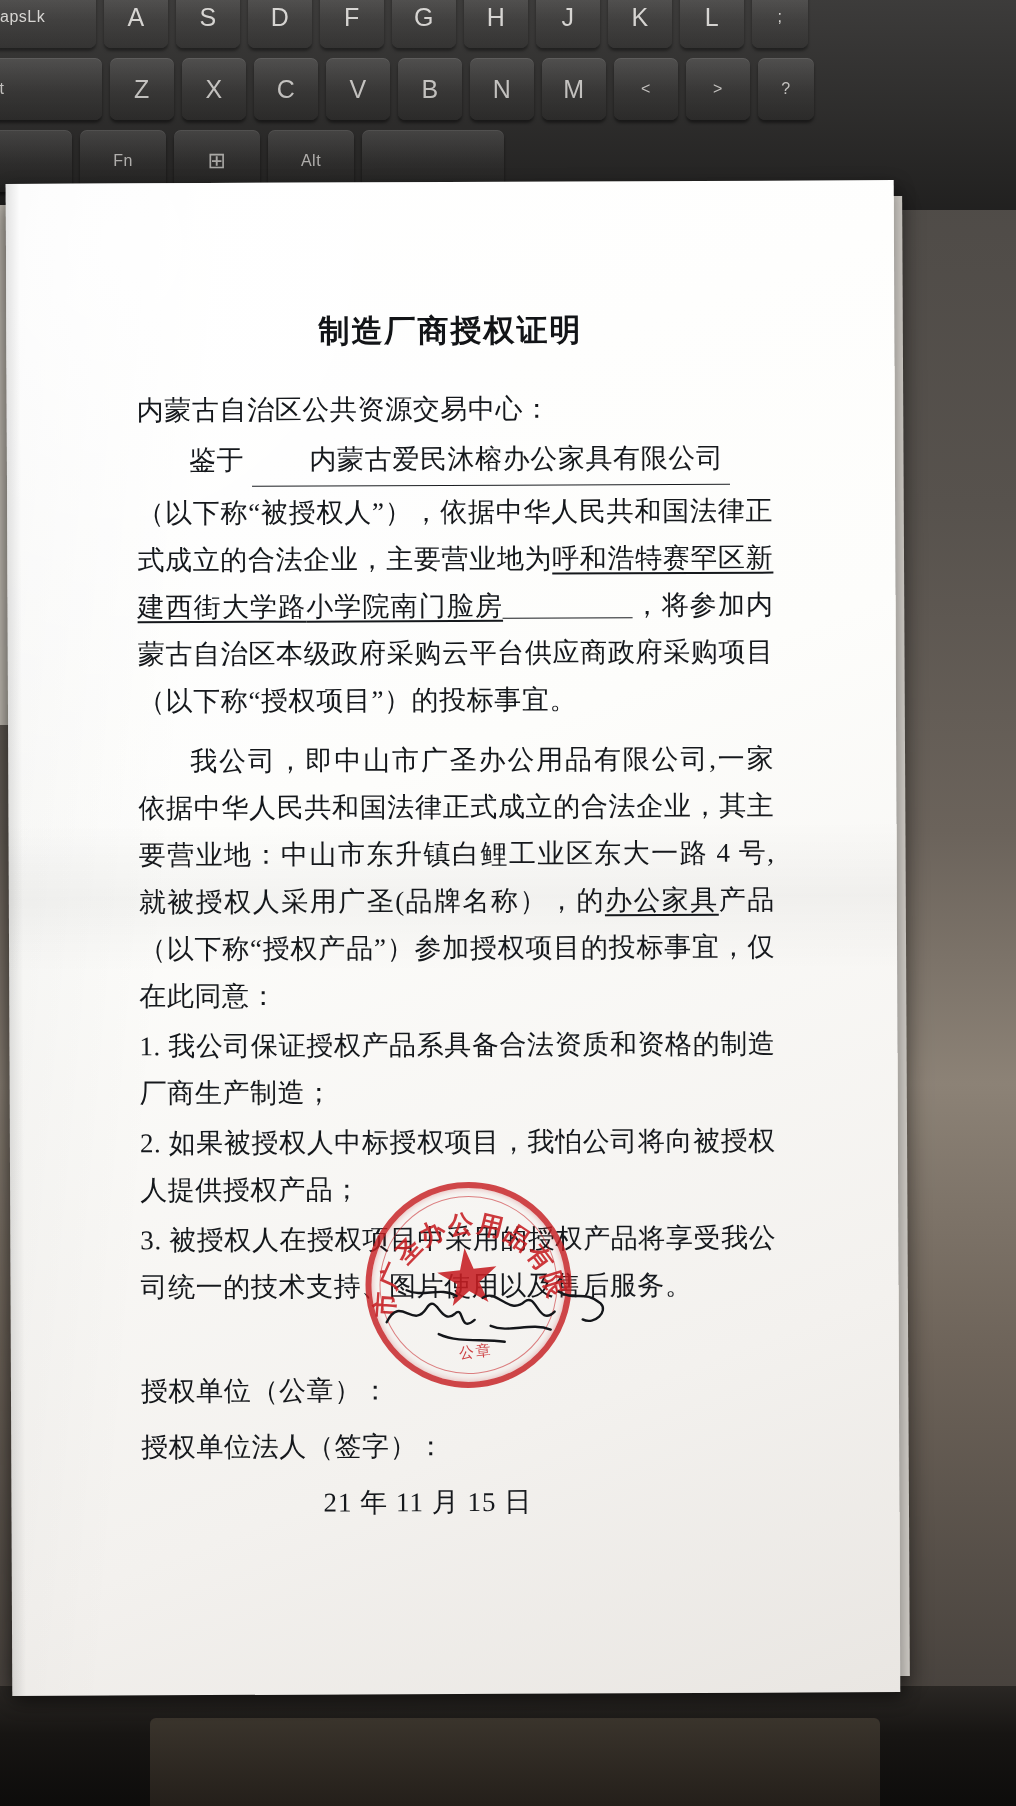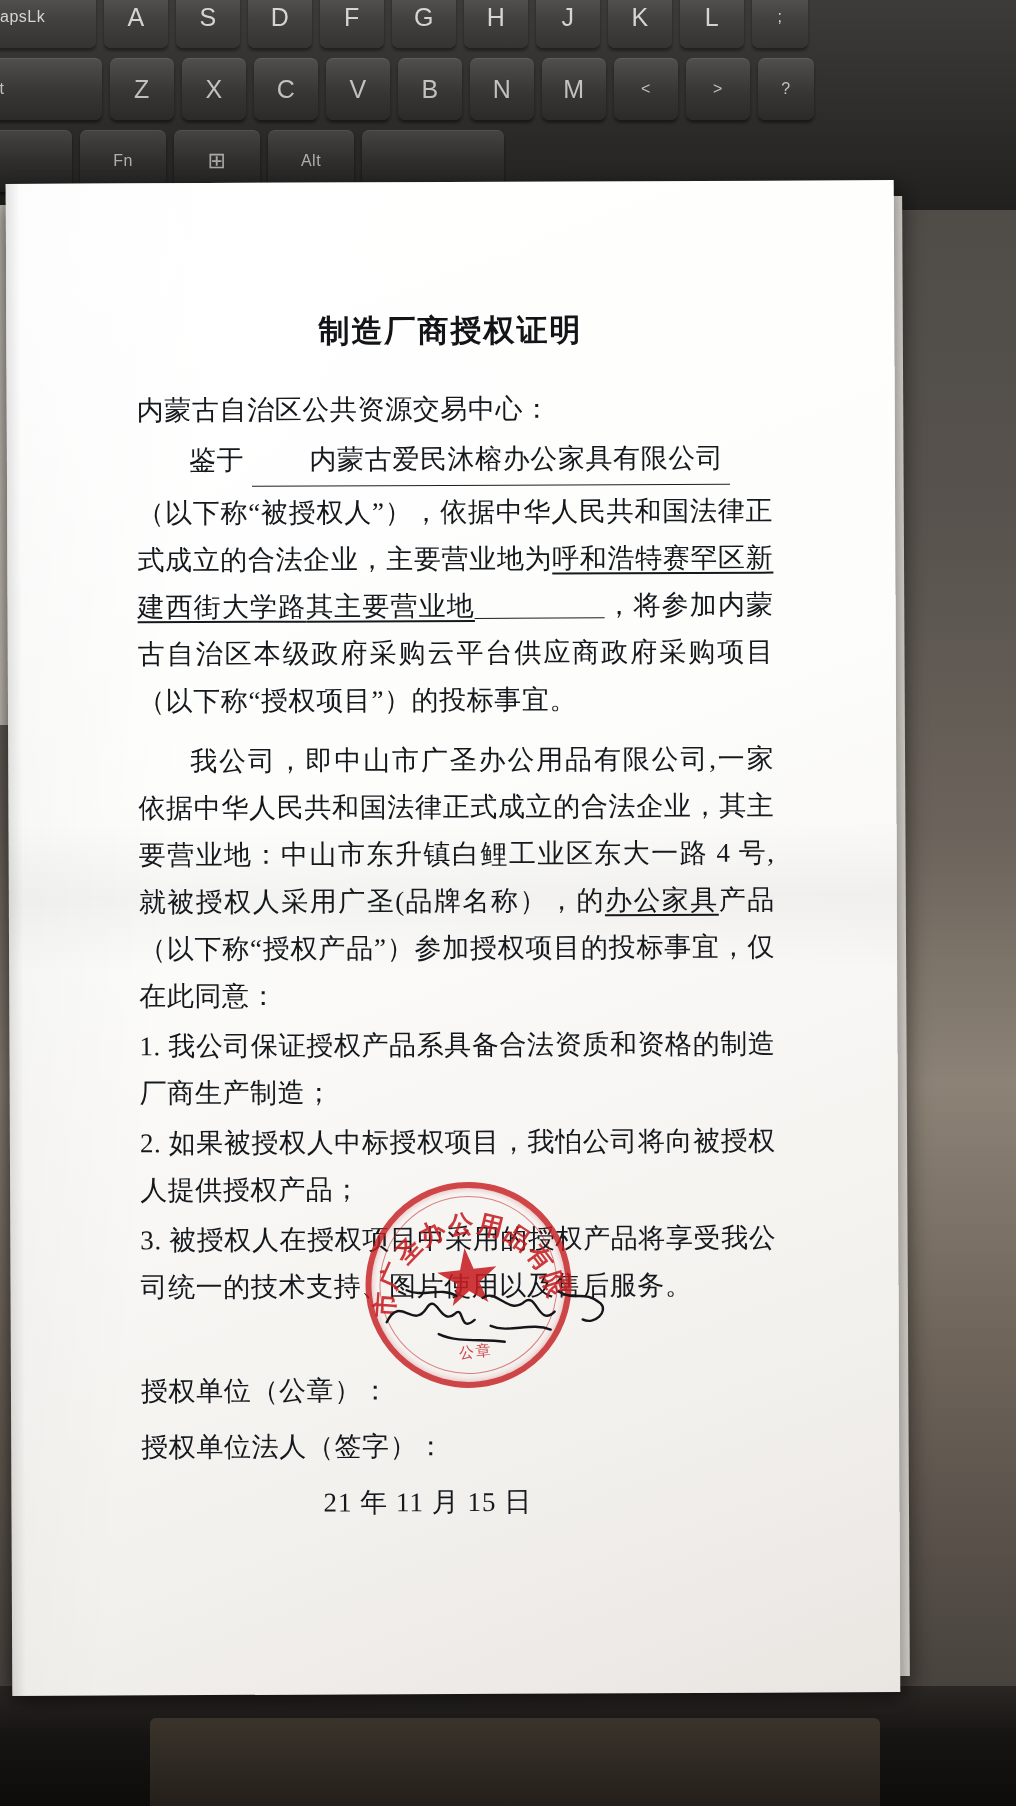--- a/index.html
+++ b/index.html
@@ -331,21 +331,21 @@
       <div class="body">
 
         <div class="p">内蒙古自治区公共资源交易中心：</div>
 
         <div class="p indent">
           <span>鉴于</span>
           <span class="u-long">内蒙古爱民沐榕办公家具有限公司</span>
         </div>
 
         <div class="p">
-          <span>（以下称“被授权人”），依据中华人民共和国法律正式成立的合法企业，主要营业地为</span><span class="u">呼和浩特赛罕区新建西街大学路</span><span class="u">其主要营业地</span><span class="blank-tail"></span><span>，将参加内蒙古自治区本级政府采购云平台供应商政府采购项目（以下称“授权项目”）的投标事宜。</span>
+          <span>（以下称“被授权人”），依据中华人民共和国法律正式成立的合法企业，主要营业地为</span><span class="u">呼和浩特赛罕区新建西街大学路</span><span class="u">小学院南门脸房</span><span class="blank-tail"></span><span>，将参加内蒙古自治区本级政府采购云平台供应商政府采购项目（以下称“授权项目”）的投标事宜。</span>
         </div>
 
         <div class="smallgap"></div>
 
         <div class="p indent">
           <span>我公司，即中山市广圣办公用品有限公司,一家依据中华人民共和国法律正式成立的合法企业，其主要营业地：中山市东升镇白鲤工业区东大一路 4 号,就被授权人采用广圣(品牌名称），的</span><span class="u">办公家具</span><span>产品（以下称“授权产品”）参加授权项目的投标事宜，仅在此同意：</span>
         </div>
 
         <div class="p">1. 我公司保证授权产品系具备合法资质和资格的制造厂商生产制造；</div>
         <div class="p">2. 如果被授权人中标授权项目，我怕公司将向被授权人提供授权产品；</div>

